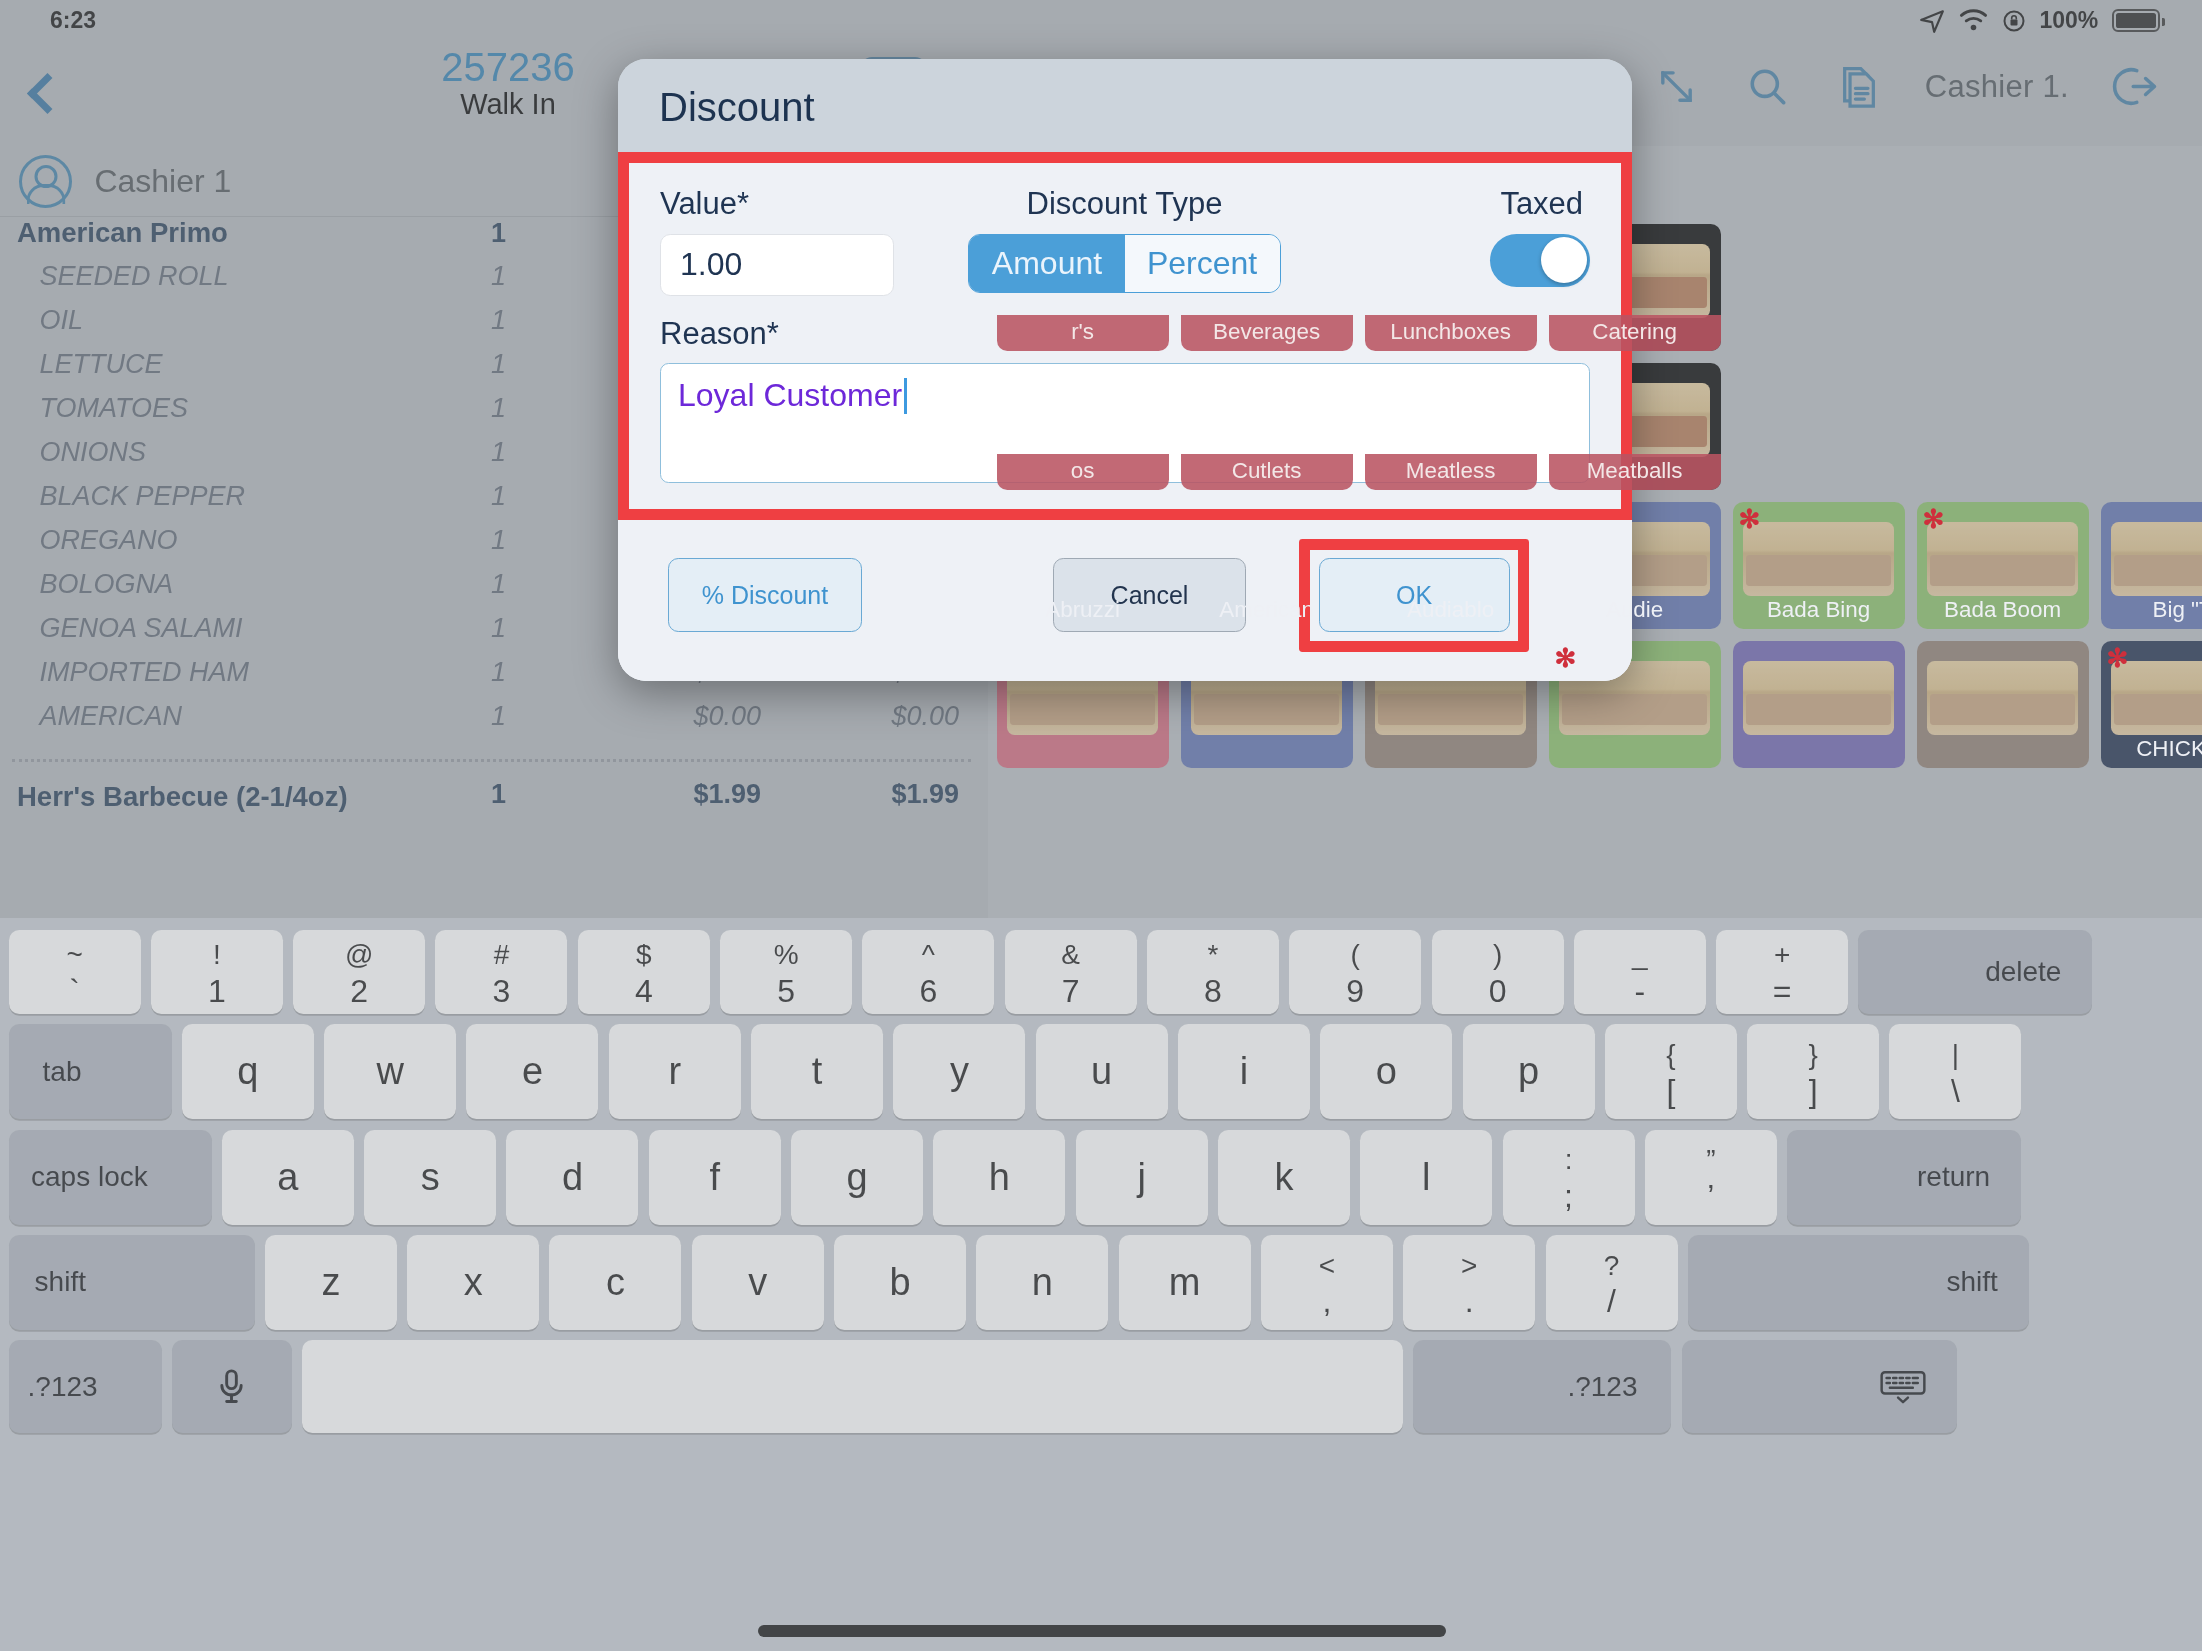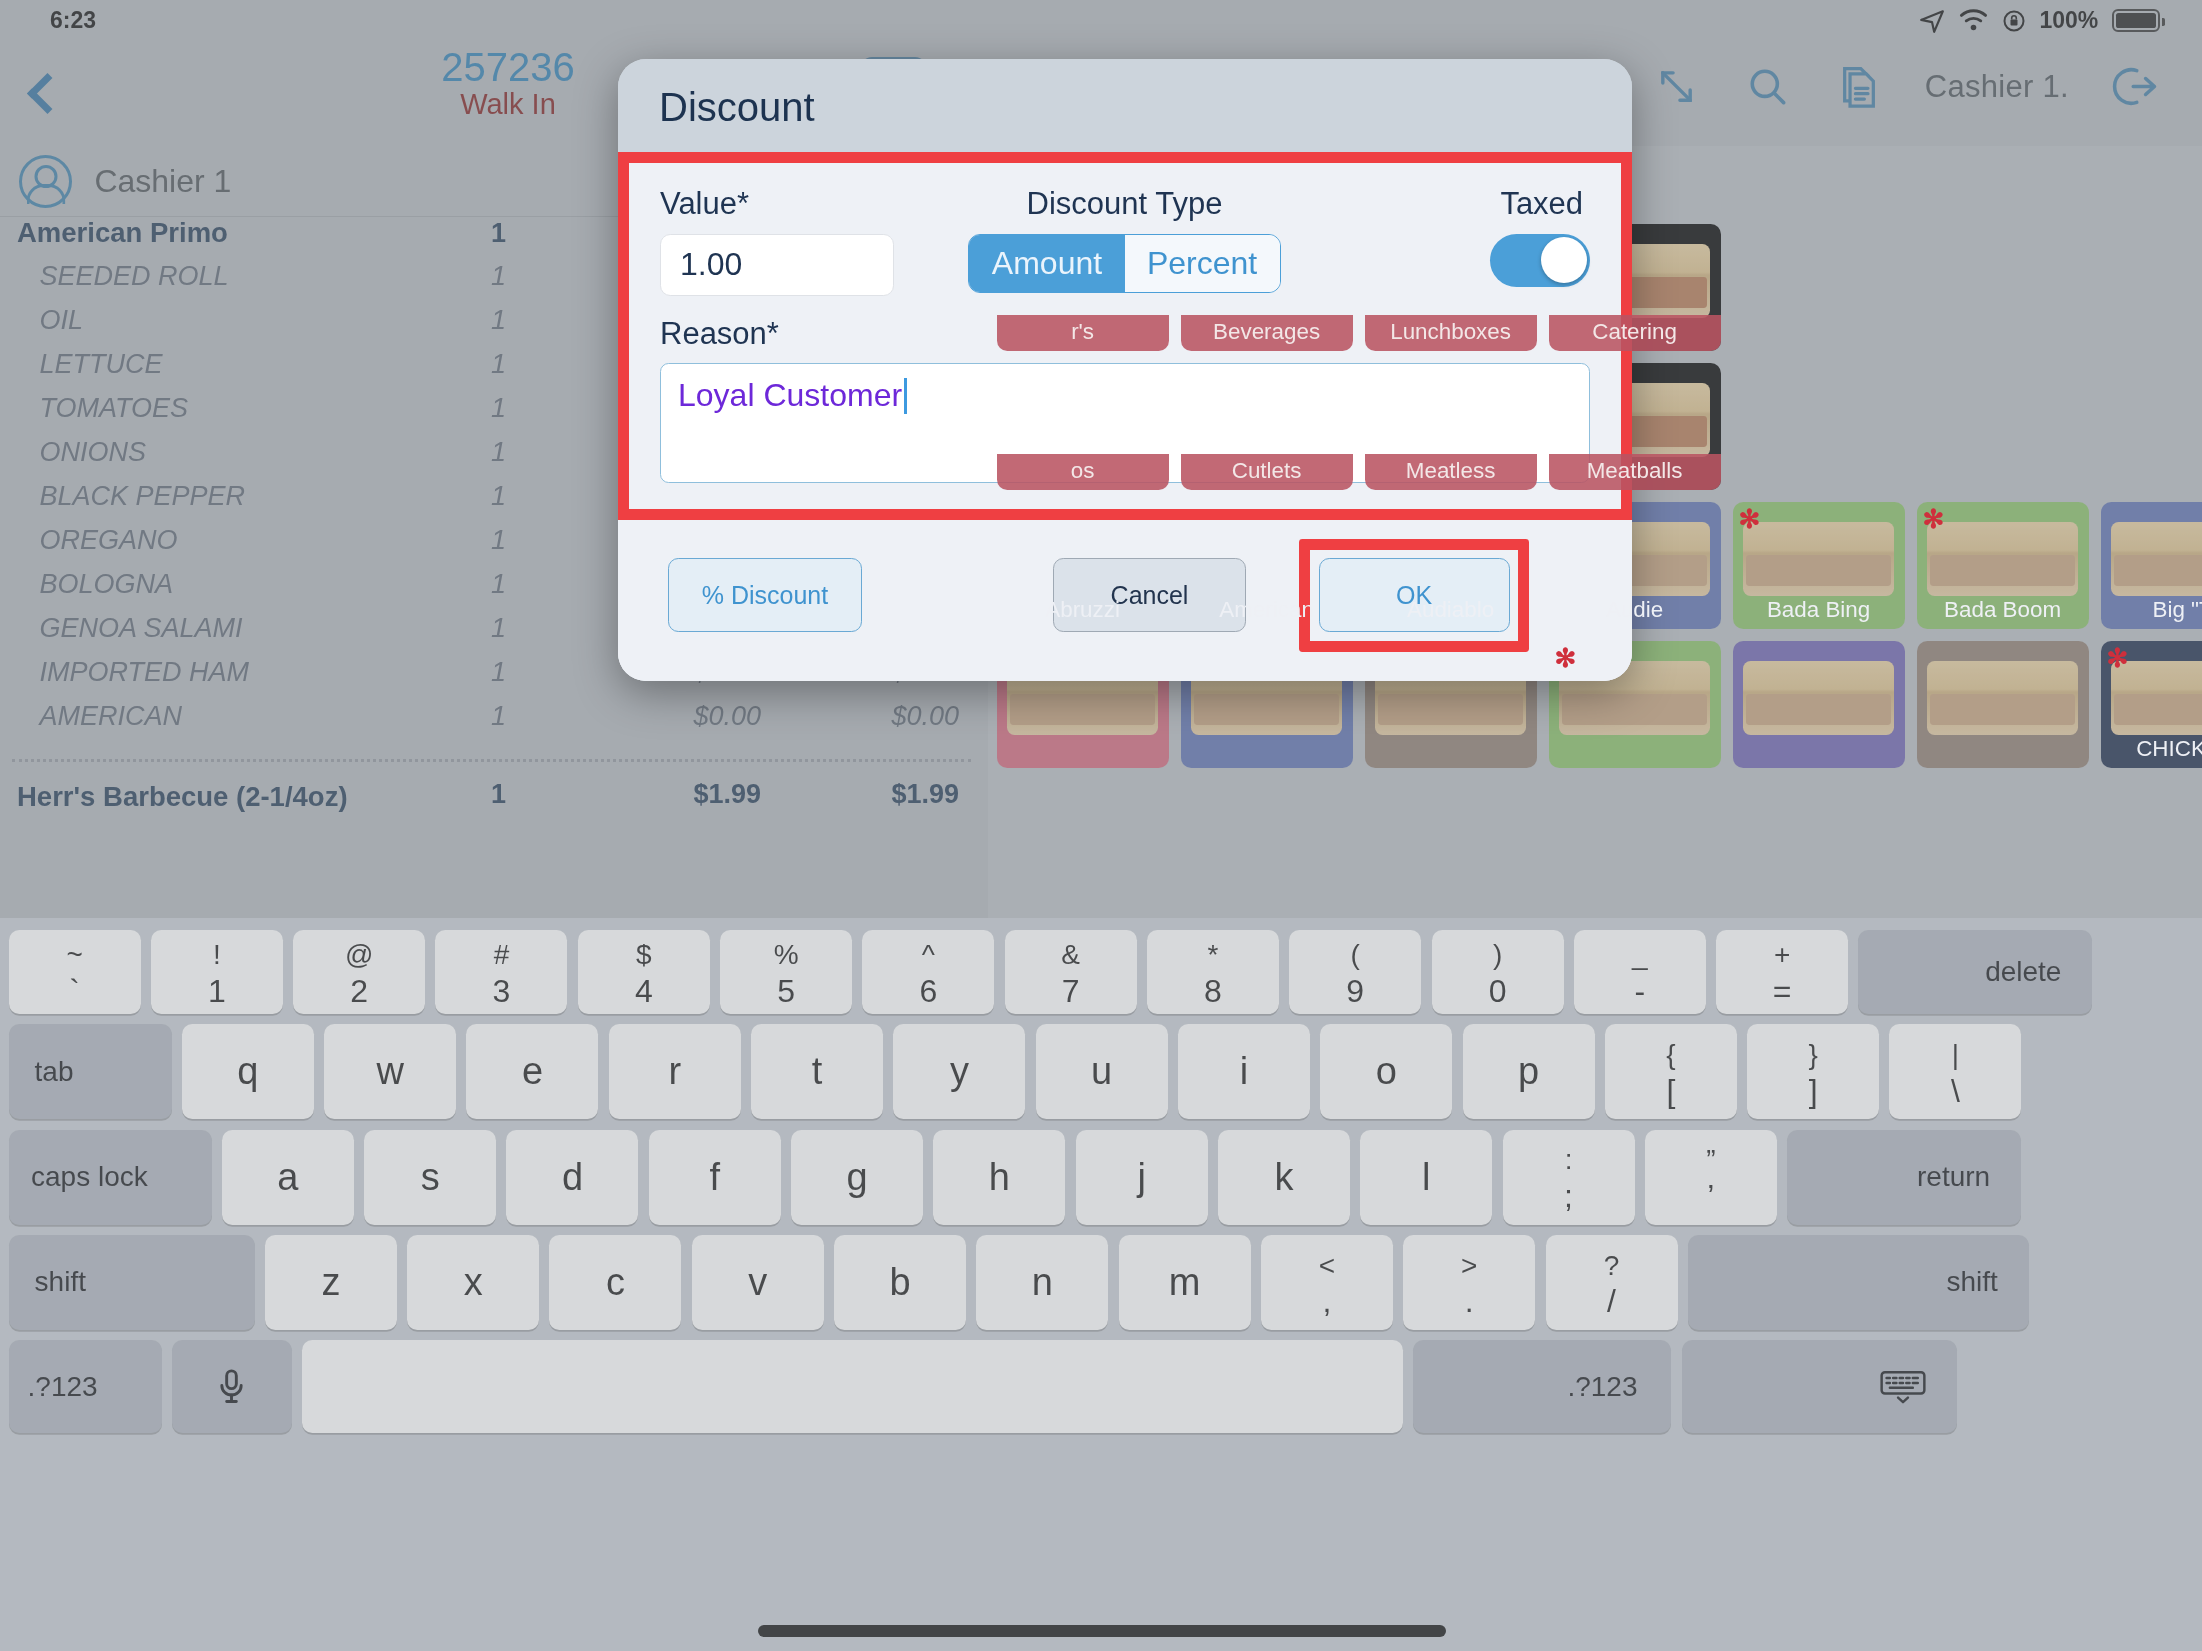--- a/index.html
+++ b/index.html
@@ -53,21 +53,21 @@
   }
   .chev-left {
     width: 29px; height: 29px;
     border-left: 7.7px solid #2f6f9e; border-bottom: 7.7px solid #2f6f9e;
     transform: rotate(45deg);
   }
   #ordercenter {
     position: absolute; left: 379px; top: 5.2px; width: 258px; text-align: center;
   }
   #ordernum { font-size: 40px; color: #2c7cb0; font-weight: 500; line-height: 1.05; }
-  #ordertype { font-size: 29px; color: #7f1d1d; font-weight: 400; }
+  #ordertype { font-size: 29px; color: #000000; font-weight: 400; }
   #headerbadge {
     position: absolute; left: 860px; top: 15.5px;
     width: 67px; height: 43px; border: 2.6px solid #4a7ca0;
     border-radius: 12px 12px 0 0;
     display: flex; align-items: center; justify-content: center;
     color: #2c6a95; font-size: 24px;
   }
   #headerright {
     position: absolute; right: 43px; top: 19px;
     display: flex; align-items: center; gap: 41px;
@@ -168,21 +168,21 @@
     height: 89px; flex: none;
   }
   .key.dual { flex-direction: column; gap: 1.7px; font-size: 29px; padding-top: 5.2px; }
   .key.dual .top { font-size: 28px; }
   .key.dual .bot { font-size: 32px; }
   .key.mod { background: #aeb4be; color: #16181c; font-size: 28px; }
   .key.letter { font-size: 38px; }
   .krow.r1 .key { width: 132px; height: 84px; }
   .krow.r1 .key.del { width: 234px; justify-content: flex-end; padding-right: 31px; }
   .krow.r2 .key { width: 132px; height: 95px; }
-  .krow.r2 .key.tab { width: 163px; justify-content: flex-start; padding-left: 26px; }
+  .krow.r2 .key.tab { width: 163px; justify-content: flex-start; padding-left: 34px; }
   .krow.r3 .key { width: 132px; height: 95px; }
   .krow.r3 .key.caps { width: 203px; justify-content: flex-start; padding-left: 22.4px; }
   .krow.r3 .key.ret { width: 234px; justify-content: flex-end; padding-right: 31px; }
   .krow.r4 .key { width: 132px; height: 95px; }
   .krow.r4 .key.shiftl { width: 246px; justify-content: flex-start; padding-left: 26px; }
   .krow.r4 .key.shiftr { width: 341px; justify-content: flex-end; padding-right: 31px; }
   .krow.r5 .key { height: 93px; }
   .krow.r5 .num { width: 153px; justify-content: flex-start; padding-left: 19px; }
   .krow.r5 .mic { width: 120px; }
   .krow.r5 .space { width: 1101px; background:#fff; }

